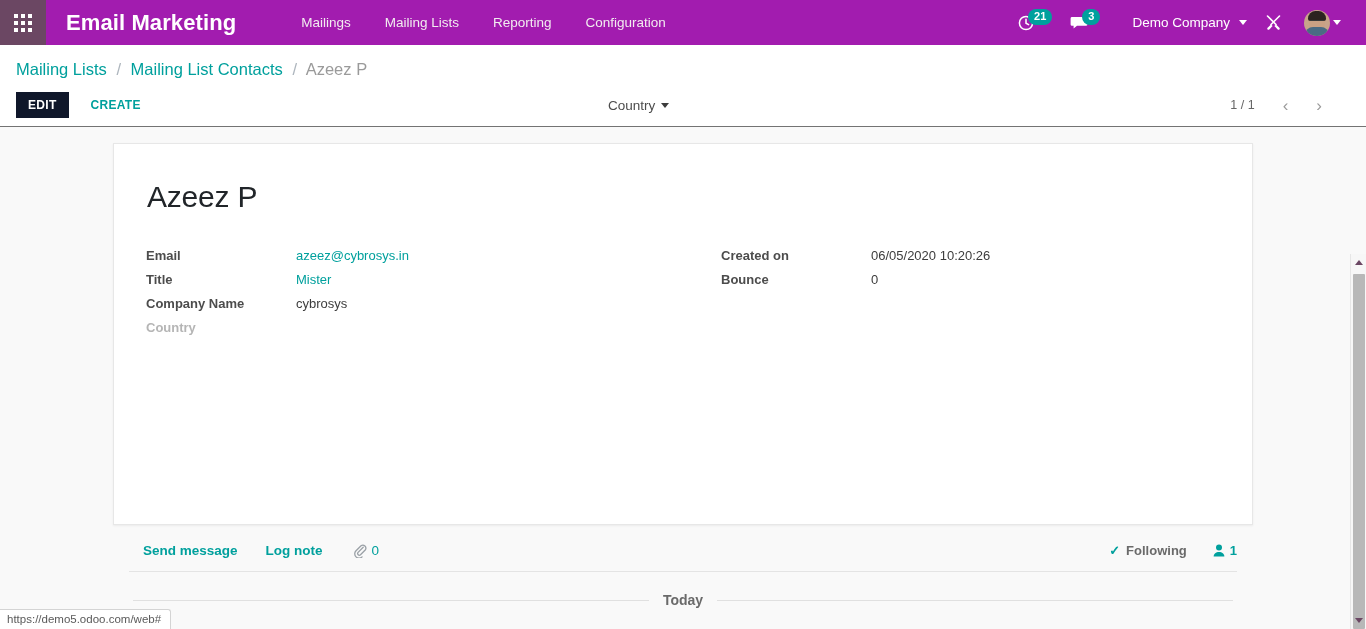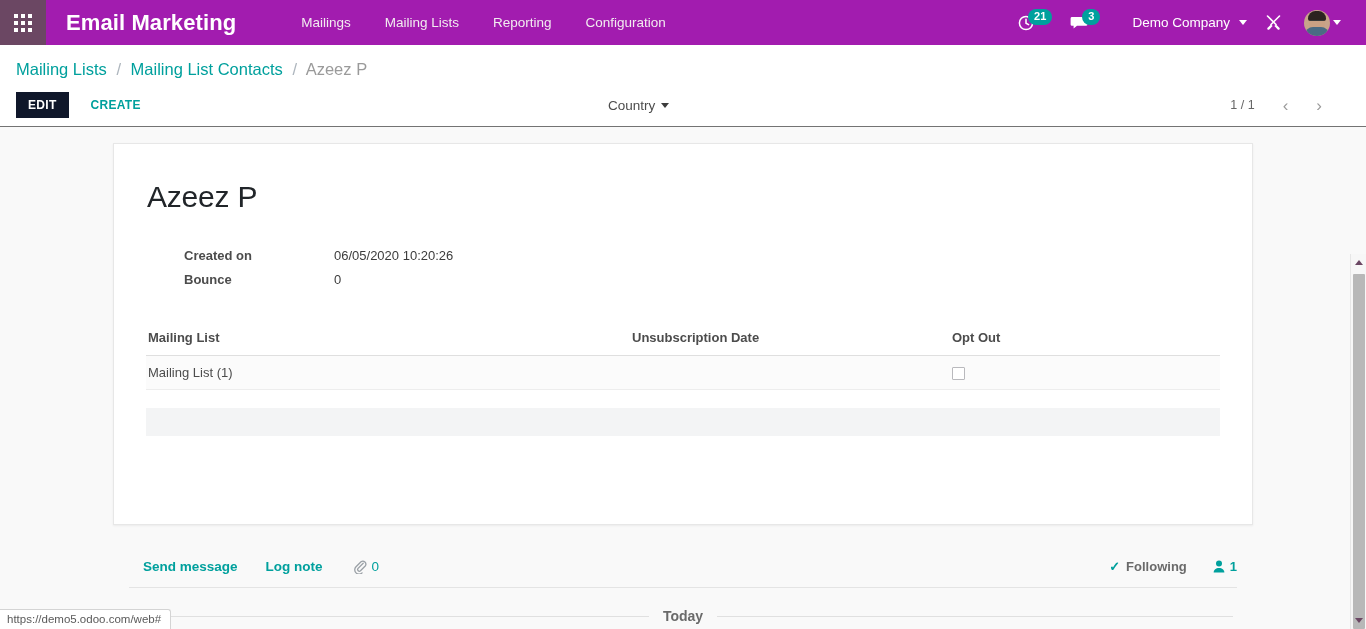--- a/index.html
+++ b/index.html
@@ -297,21 +297,21 @@
     background: #fff;
     display: inline-block;
     border-radius: 1px;
     vertical-align: middle;
     cursor: pointer;
   }
 
   
   .chatter {
     width: 1140px;
-    margin: 34px auto 0;
+    margin: 18px auto 0;
     padding: 0 16px;
   }
   .chatter-topbar {
     display: flex;
     align-items: center;
     border-bottom: 1px solid #e4e4e4;
     padding-bottom: 13px;
   }
   .chatter-btn {
     background: none; border: none;
@@ -493,59 +493,51 @@
     </div>
   </div>
 </div>
 
 <div class="content-area">
   <div class="sheet-wrap">
     <div class="sheet">
       <h1 class="record-title">Azeez P</h1>
 
       <div class="form-grid">
+        <div class="form-col">
+          <div class="f-row">
+            <span class="f-label">Email</span>
+            <span class="f-value link">azeez@cybrosys.in</span>
+          </div>
+          <div class="f-row">
+            <span class="f-label">Title</span>
+            <span class="f-value link">Mister</span>
+          </div>
+          <div class="f-row">
+            <span class="f-label">Company Name</span>
+            <span class="f-value">cybrosys</span>
+          </div>
+          <div class="f-row">
+            <span class="f-label muted">Country</span>
+            <span class="f-value"></span>
+          </div>
+        </div>
 
         <div class="form-col right">
           <div class="f-row">
             <span class="f-label">Created on</span>
             <span class="f-value">06/05/2020 10:20:26</span>
           </div>
           <div class="f-row">
             <span class="f-label">Bounce</span>
             <span class="f-value">0</span>
           </div>
         </div>
       </div>
 
-      <div class="o2m">
-        <table class="o2m-table">
-          <thead>
-            <tr>
-              <th>Mailing List</th>
-              <th class="col-unsub">Unsubscription Date</th>
-              <th class="col-optout">Opt Out</th>
-            </tr>
-          </thead>
-          <tbody>
-            <tr>
-              <td>Mailing List (1)</td>
-              <td></td>
-              <td>
-                <span class="cb"></span>
-              </td>
-            </tr>
-            <tr class="blank">
-              <td colspan="3"></td>
-            </tr>
-            <tr class="filler">
-              <td colspan="3"></td>
-            </tr>
-          </tbody>
-        </table>
-      </div>
     </div>
   </div>
 
   <div class="chatter">
     <div class="chatter-topbar">
       <button class="chatter-btn">Send message</button>
       <button class="chatter-btn">Log note</button>
       <div class="attach">
         <svg width="14" height="14" viewBox="0 0 14 14">
           <path d="M10.2 3.3 L5.1 8.4 a1.7 1.7 0 0 0 2.4 2.4 L12.2 6 a3 3 0 0 0-4.2-4.2 L3 6.8 a4.3 4.3 0 0 0 6.1 6.1" fill="none" stroke="#9aa0a6" stroke-width="1.3" stroke-linecap="round"></path>

